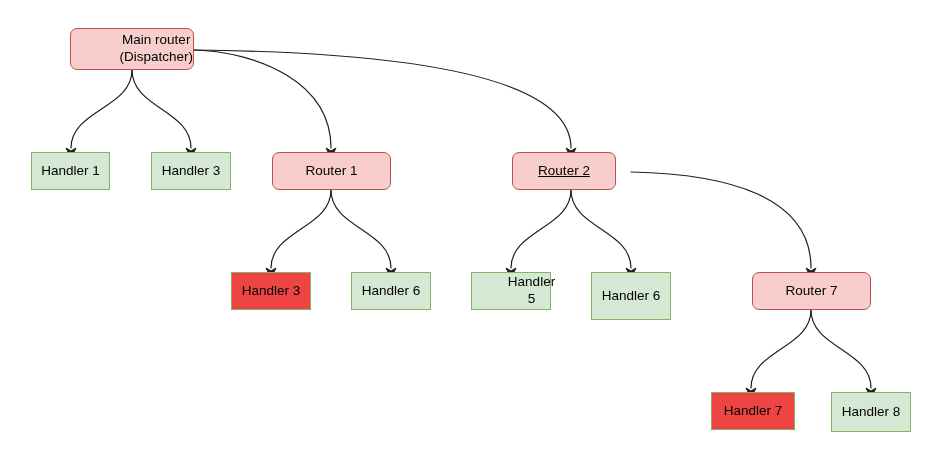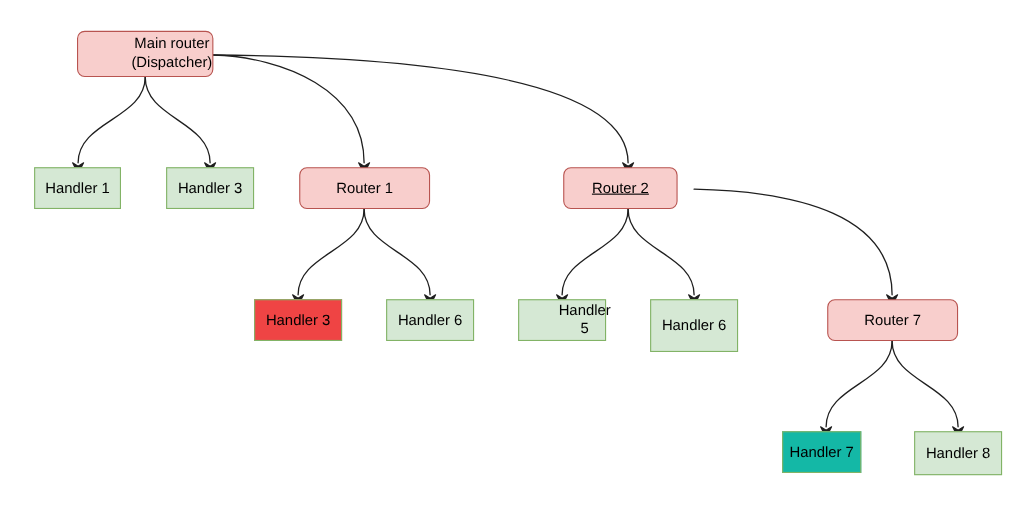--- a/index.html
+++ b/index.html
@@ -100,17 +100,17 @@
 (Dispatcher)</span></div>
       <div class="node node-handler" style="left: 31px; top: 152px; width: 79px; height: 38px; background: rgb(213, 232, 212); border-color: rgb(130, 179, 102);"><span>Handler 1</span></div>
       <div class="node node-handler" style="left: 151px; top: 152px; width: 80px; height: 38px; background: rgb(213, 232, 212); border-color: rgb(130, 179, 102);"><span>Handler 3</span></div>
       <div class="node node-router" style="left: 272px; top: 152px; width: 119px; height: 38px; background: rgb(248, 206, 204); border-color: rgb(184, 84, 80);"><span>Router 1</span></div>
       <div class="node node-router" style="left: 512px; top: 152px; width: 104px; height: 38px; background: rgb(248, 206, 204); border-color: rgb(184, 84, 80); text-decoration: underline;"><span>Router 2</span></div>
       <div class="node node-handler" style="left: 231px; top: 272px; width: 80px; height: 38px; background: #ef4444; border-color: rgb(130, 179, 102);"><span>Handler 3</span></div>
       <div class="node node-handler" style="left: 351px; top: 272px; width: 80px; height: 38px; background: rgb(213, 232, 212); border-color: rgb(130, 179, 102);"><span>Handler 6</span></div>
       <div class="node node-handler" style="left: 471px; top: 272px; width: 80px; height: 38px; background: rgb(213, 232, 212); border-color: rgb(130, 179, 102); padding-left: 41px;"><span>Handler 5</span></div>
       <div class="node node-handler" style="left: 591px; top: 272px; width: 80px; height: 48px; background: rgb(213, 232, 212); border-color: rgb(130, 179, 102);"><span>Handler 6</span></div>
       <div class="node node-router" style="left: 752px; top: 272px; width: 119px; height: 38px; background: rgb(248, 206, 204); border-color: rgb(184, 84, 80);"><span>Router 7</span></div>
-      <div class="node node-handler" style="left: 711px; top: 392px; width: 72px; height: 38px; background: #14b8a6; border-color: rgb(130, 179, 102); text-align: center;"><span>Handler 7</span></div>
+      <div class="node node-handler" style="left: 711px; top: 392px; width: 84px; height: 38px; background: #ef4444; border-color: rgb(130, 179, 102); text-align: center;"><span>Handler 7</span></div>
       <div class="node node-handler" style="left: 831px; top: 392px; width: 80px; height: 40px; background: rgb(213, 232, 212); border-color: rgb(130, 179, 102);"><span>Handler 8</span></div>
     </div>
 
 </div>
 
 </body></html>

